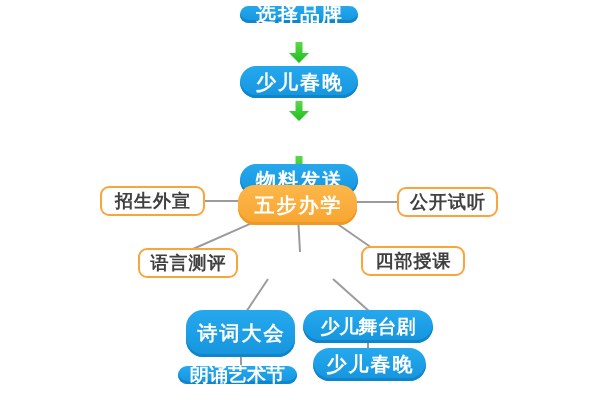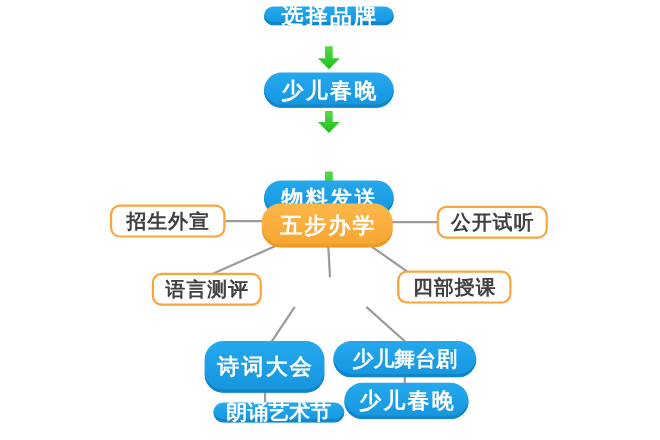--- a/index.html
+++ b/index.html
@@ -24,21 +24,21 @@
   #n-contract {left:240px;top:66px; width:118px;height:32px;}
   #n-materials{left:240px;top:121px;width:118px;height:32px;margin-top:43px;}
   #n-fivestep {left:238px;top:185px;width:119px;height:40px;}
   #n-enroll   {left:100px;top:186px;width:105px;height:30px;}
   #n-trial    {left:397px;top:187px;width:101px;height:30px;}
   #n-lang     {left:138px;top:248px;width:100px;height:30px;}
   #n-beijing  {left:249px;top:250px;width:103px;height:30px;}
   #n-four     {left:361px;top:246px;width:104px;height:30px;}
   #n-poetry   {left:186px;top:310px;width:109px;height:47px;text-align:right;}
   #n-stage    {left:303px;top:310px;width:130px;height:33px;}
-  #n-recite   {left:194px;top:366px;width:119px;height:18px;}
+  #n-recite   {left:178px;top:366px;width:119px;height:18px;}
   #n-gala     {left:313px;top:348px;width:113px;height:33px;}
 </style>
 </head>
 <body>
 
 <div class="stage">
 
   <svg class="layer" viewBox="0 0 600 400" aria-hidden="true">
     <defs>
       <linearGradient id="gGreen" x1="0" y1="0" x2="0" y2="1">

